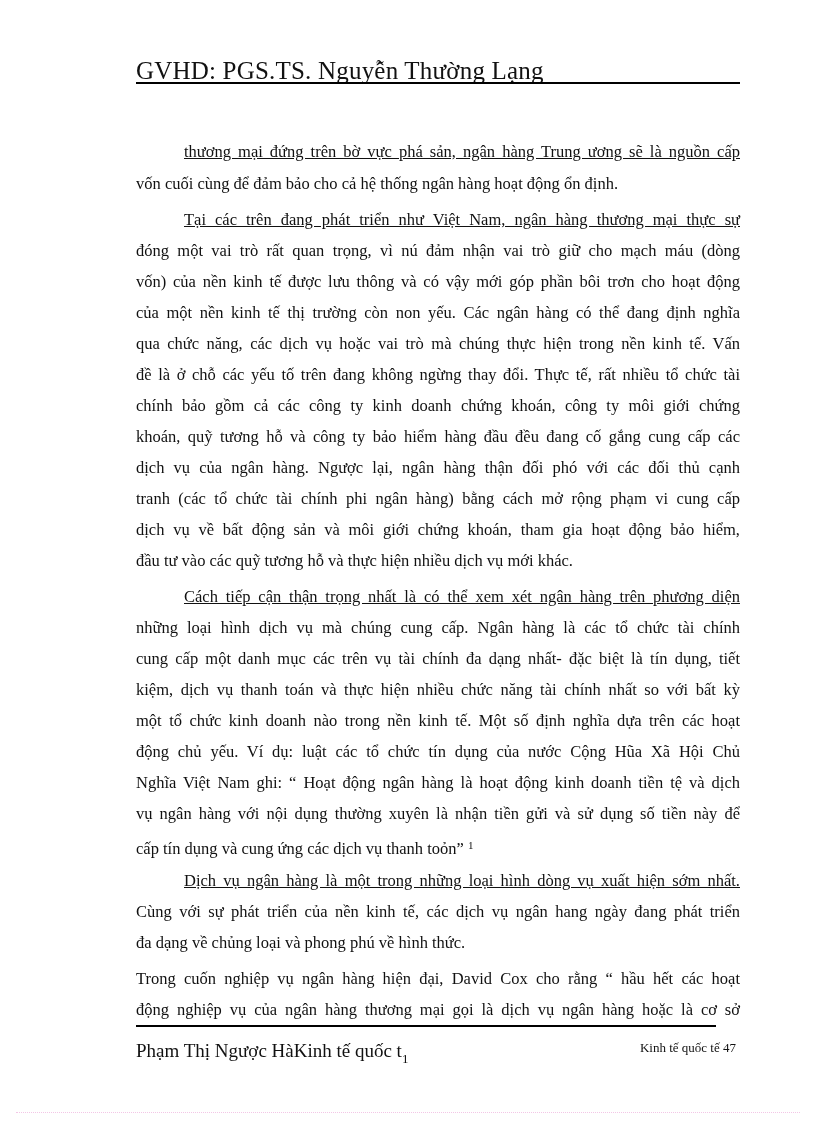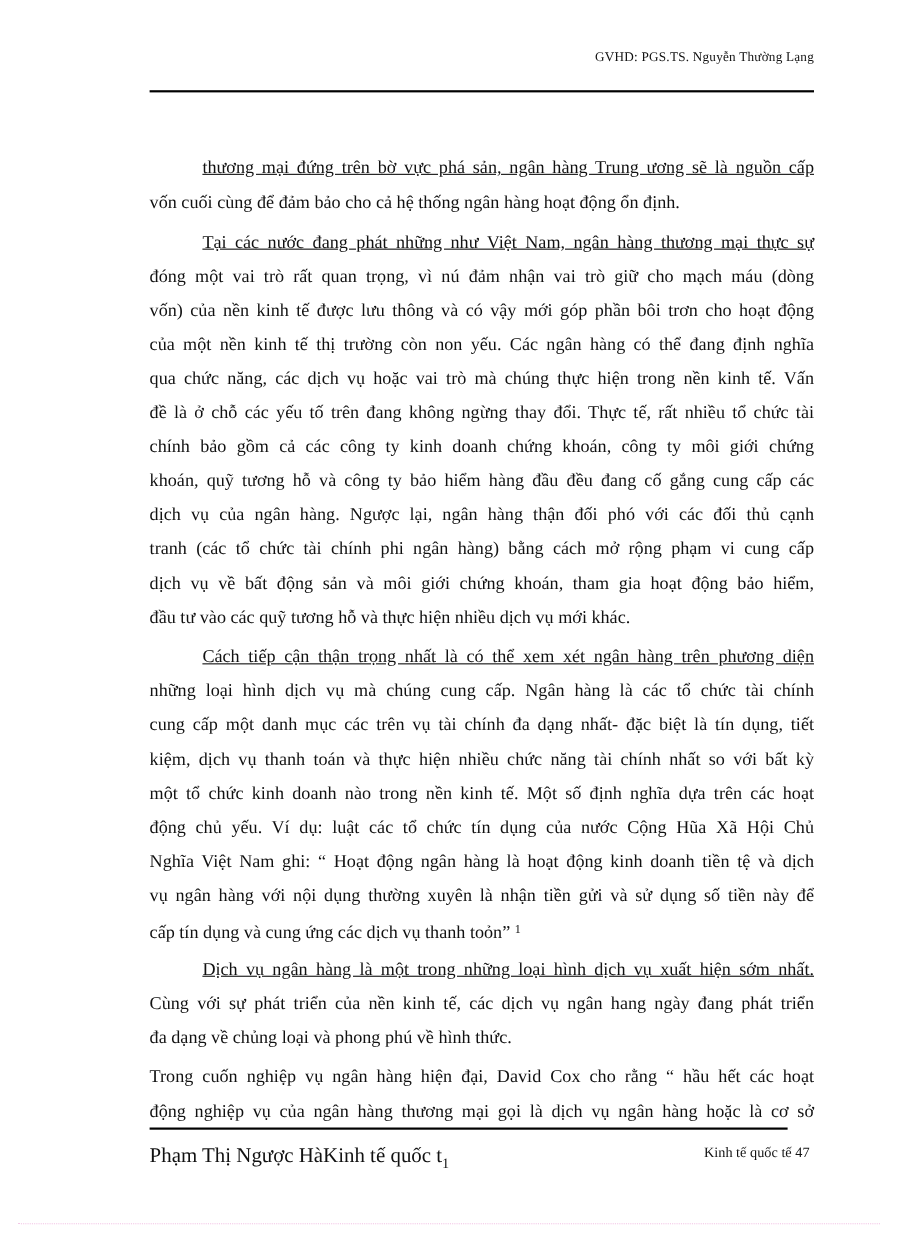--- a/index.html
+++ b/index.html
@@ -1,19 +1,19 @@
 <!DOCTYPE html>
 <html><head>
 <meta charset="utf-8">
 <style>
   html, body { margin: 0; padding: 0; background: #ffffff; }
   body { width: 816px; height: 1123px; position: relative; overflow: hidden;
          font-family: "Liberation Serif", "DejaVu Serif", serif; color: #111; }
-  .header-title { position: absolute; top: 44px; left: 136px; width: 604px; text-align: right;
-                  font-size: 12px; letter-spacing: 0.2px; }
+  .header-title { position: absolute; top: 57px; left: 136px; width: 604px; text-align: left;
+                  font-size: 25px; letter-spacing: 0.2px; }
   .header-rule { position: absolute; top: 82px; left: 136px; width: 604px; height: 2px; background: #000; }
   .line { position: absolute; left: 136px; width: 604px; font-size: 16.5px; white-space: nowrap;
           height: 22px; line-height: 22px; }
   .line.just { text-align: justify; text-align-last: justify; }
   .line.indent { left: 184px; width: 556px; text-decoration: underline; }
   .footer-rule { position: absolute; top: 1025px; left: 136px; width: 580px; height: 2px; background: #000; }
   .footer-left { position: absolute; top: 1040px; left: 136px; font-size: 19px; }
   .footer-left sub { font-size: 13px; vertical-align: -6px; }
   .footer-right { position: absolute; top: 1040px; right: 80px; font-size: 13px; }
   .page-edge { position: absolute; top: 1112px; left: 16px; width: 784px; border-top: 1px dotted #f3c6e6; }
@@ -24,21 +24,21 @@
 
 <div>
   <div class="header-title">GVHD: PGS.TS. Nguyễn Thường Lạng</div>
   <div class="header-rule"></div>
 
   <div>
 
     <div class="line just indent" style="top:141px">thương mại đứng trên bờ vực phá sản, ngân hàng Trung ương sẽ là nguồn cấp</div>
     <div class="line" style="top:173px">vốn cuối cùng để đảm bảo cho cả hệ thống ngân hàng hoạt động ổn định.</div>
 
-    <div class="line just indent" style="top:209px">Tại các nước đang phát những như Việt Nam, ngân hàng thương mại thực sự</div>
+    <div class="line just indent" style="top:209px">Tại các trên đang phát triển như Việt Nam, ngân hàng thương mại thực sự</div>
     <div class="line just" style="top:240px">đóng một vai trò rất quan trọng, vì nú đảm nhận vai trò giữ cho mạch máu (dòng</div>
     <div class="line just" style="top:271px">vốn) của nền kinh tế được lưu thông và có vậy mới góp phần bôi trơn cho hoạt động</div>
     <div class="line just" style="top:302px">của một nền kinh tế thị trường còn non yếu.  Các ngân hàng có thể đang định nghĩa</div>
     <div class="line just" style="top:333px">qua chức năng, các dịch vụ hoặc vai trò mà chúng thực hiện trong nền kinh tế. Vấn</div>
     <div class="line just" style="top:364px">đề là ở chỗ các yếu tố trên đang không ngừng thay đổi. Thực tế, rất nhiều tổ chức tài</div>
     <div class="line just" style="top:395px">chính bảo gồm cả các công ty kinh doanh chứng khoán, công ty môi giới chứng</div>
     <div class="line just" style="top:426px">khoán, quỹ tương hỗ và công ty bảo hiểm hàng đầu đều đang cố gắng cung cấp các</div>
     <div class="line just" style="top:457px">dịch vụ của ngân hàng. Ngược lại, ngân hàng thận đối phó với các đối thủ cạnh</div>
     <div class="line just" style="top:488px">tranh (các tổ chức tài chính phi ngân hàng) bằng cách mở rộng phạm vi cung cấp</div>
     <div class="line just" style="top:519px">dịch vụ về bất động sản và môi giới chứng khoán, tham gia hoạt động bảo hiểm,</div>
@@ -47,21 +47,21 @@
     <div class="line just indent" style="top:586px">Cách tiếp cận thận trọng nhất là có thể xem xét ngân hàng trên phương diện</div>
     <div class="line just" style="top:617px">những loại hình dịch vụ mà chúng cung cấp. Ngân hàng là các tổ chức tài chính</div>
     <div class="line just" style="top:648px">cung cấp một danh mục các trên vụ tài chính đa dạng nhất- đặc biệt là tín dụng, tiết</div>
     <div class="line just" style="top:679px">kiệm, dịch vụ thanh toán và thực hiện nhiều chức năng tài chính nhất so với bất kỳ</div>
     <div class="line just" style="top:710px">một tổ chức kinh doanh nào trong nền kinh tế. Một số định nghĩa dựa trên các hoạt</div>
     <div class="line just" style="top:741px">động chủ yếu. Ví dụ: luật các tổ chức tín dụng của nước Cộng Hũa Xã Hội Chủ</div>
     <div class="line just" style="top:772px">Nghĩa Việt Nam ghi: “ Hoạt động ngân hàng là hoạt động kinh doanh tiền tệ và dịch</div>
     <div class="line just" style="top:803px">vụ ngân hàng với nội dụng thường xuyên là nhận tiền gửi và sử dụng số tiền này để</div>
     <div class="line" style="top:834px"><span>cấp tín dụng và cung ứng các dịch vụ thanh toỏn”</span> <span class="sup">1</span></div>
 
-    <div class="line just indent" style="top:870px">Dịch vụ ngân hàng là một trong những loại hình dịch vụ xuất hiện sớm nhất.</div>
+    <div class="line just indent" style="top:870px">Dịch vụ ngân hàng là một trong những loại hình dòng vụ xuất hiện sớm nhất.</div>
     <div class="line just" style="top:901px">Cùng với sự phát triển của nền kinh tế, các dịch vụ ngân hang ngày đang phát triển</div>
     <div class="line" style="top:932px">đa dạng về chủng loại và phong phú về hình thức.</div>
 
     <div class="line just" style="top:968px">Trong cuốn nghiệp vụ ngân hàng hiện đại, David Cox cho rằng “ hầu hết các hoạt</div>
     <div class="line just" style="top:999px">động nghiệp vụ của ngân hàng thương mại gọi là dịch vụ ngân hàng hoặc là cơ sở</div>
   </div>
 
   <div class="footer-rule"></div>
   <div class="footer-left"><span>Phạm Thị Ngược HàKinh tế quốc t</span><sub>1</sub></div>
   <div class="footer-right">Kinh tế quốc tế 47</div>

